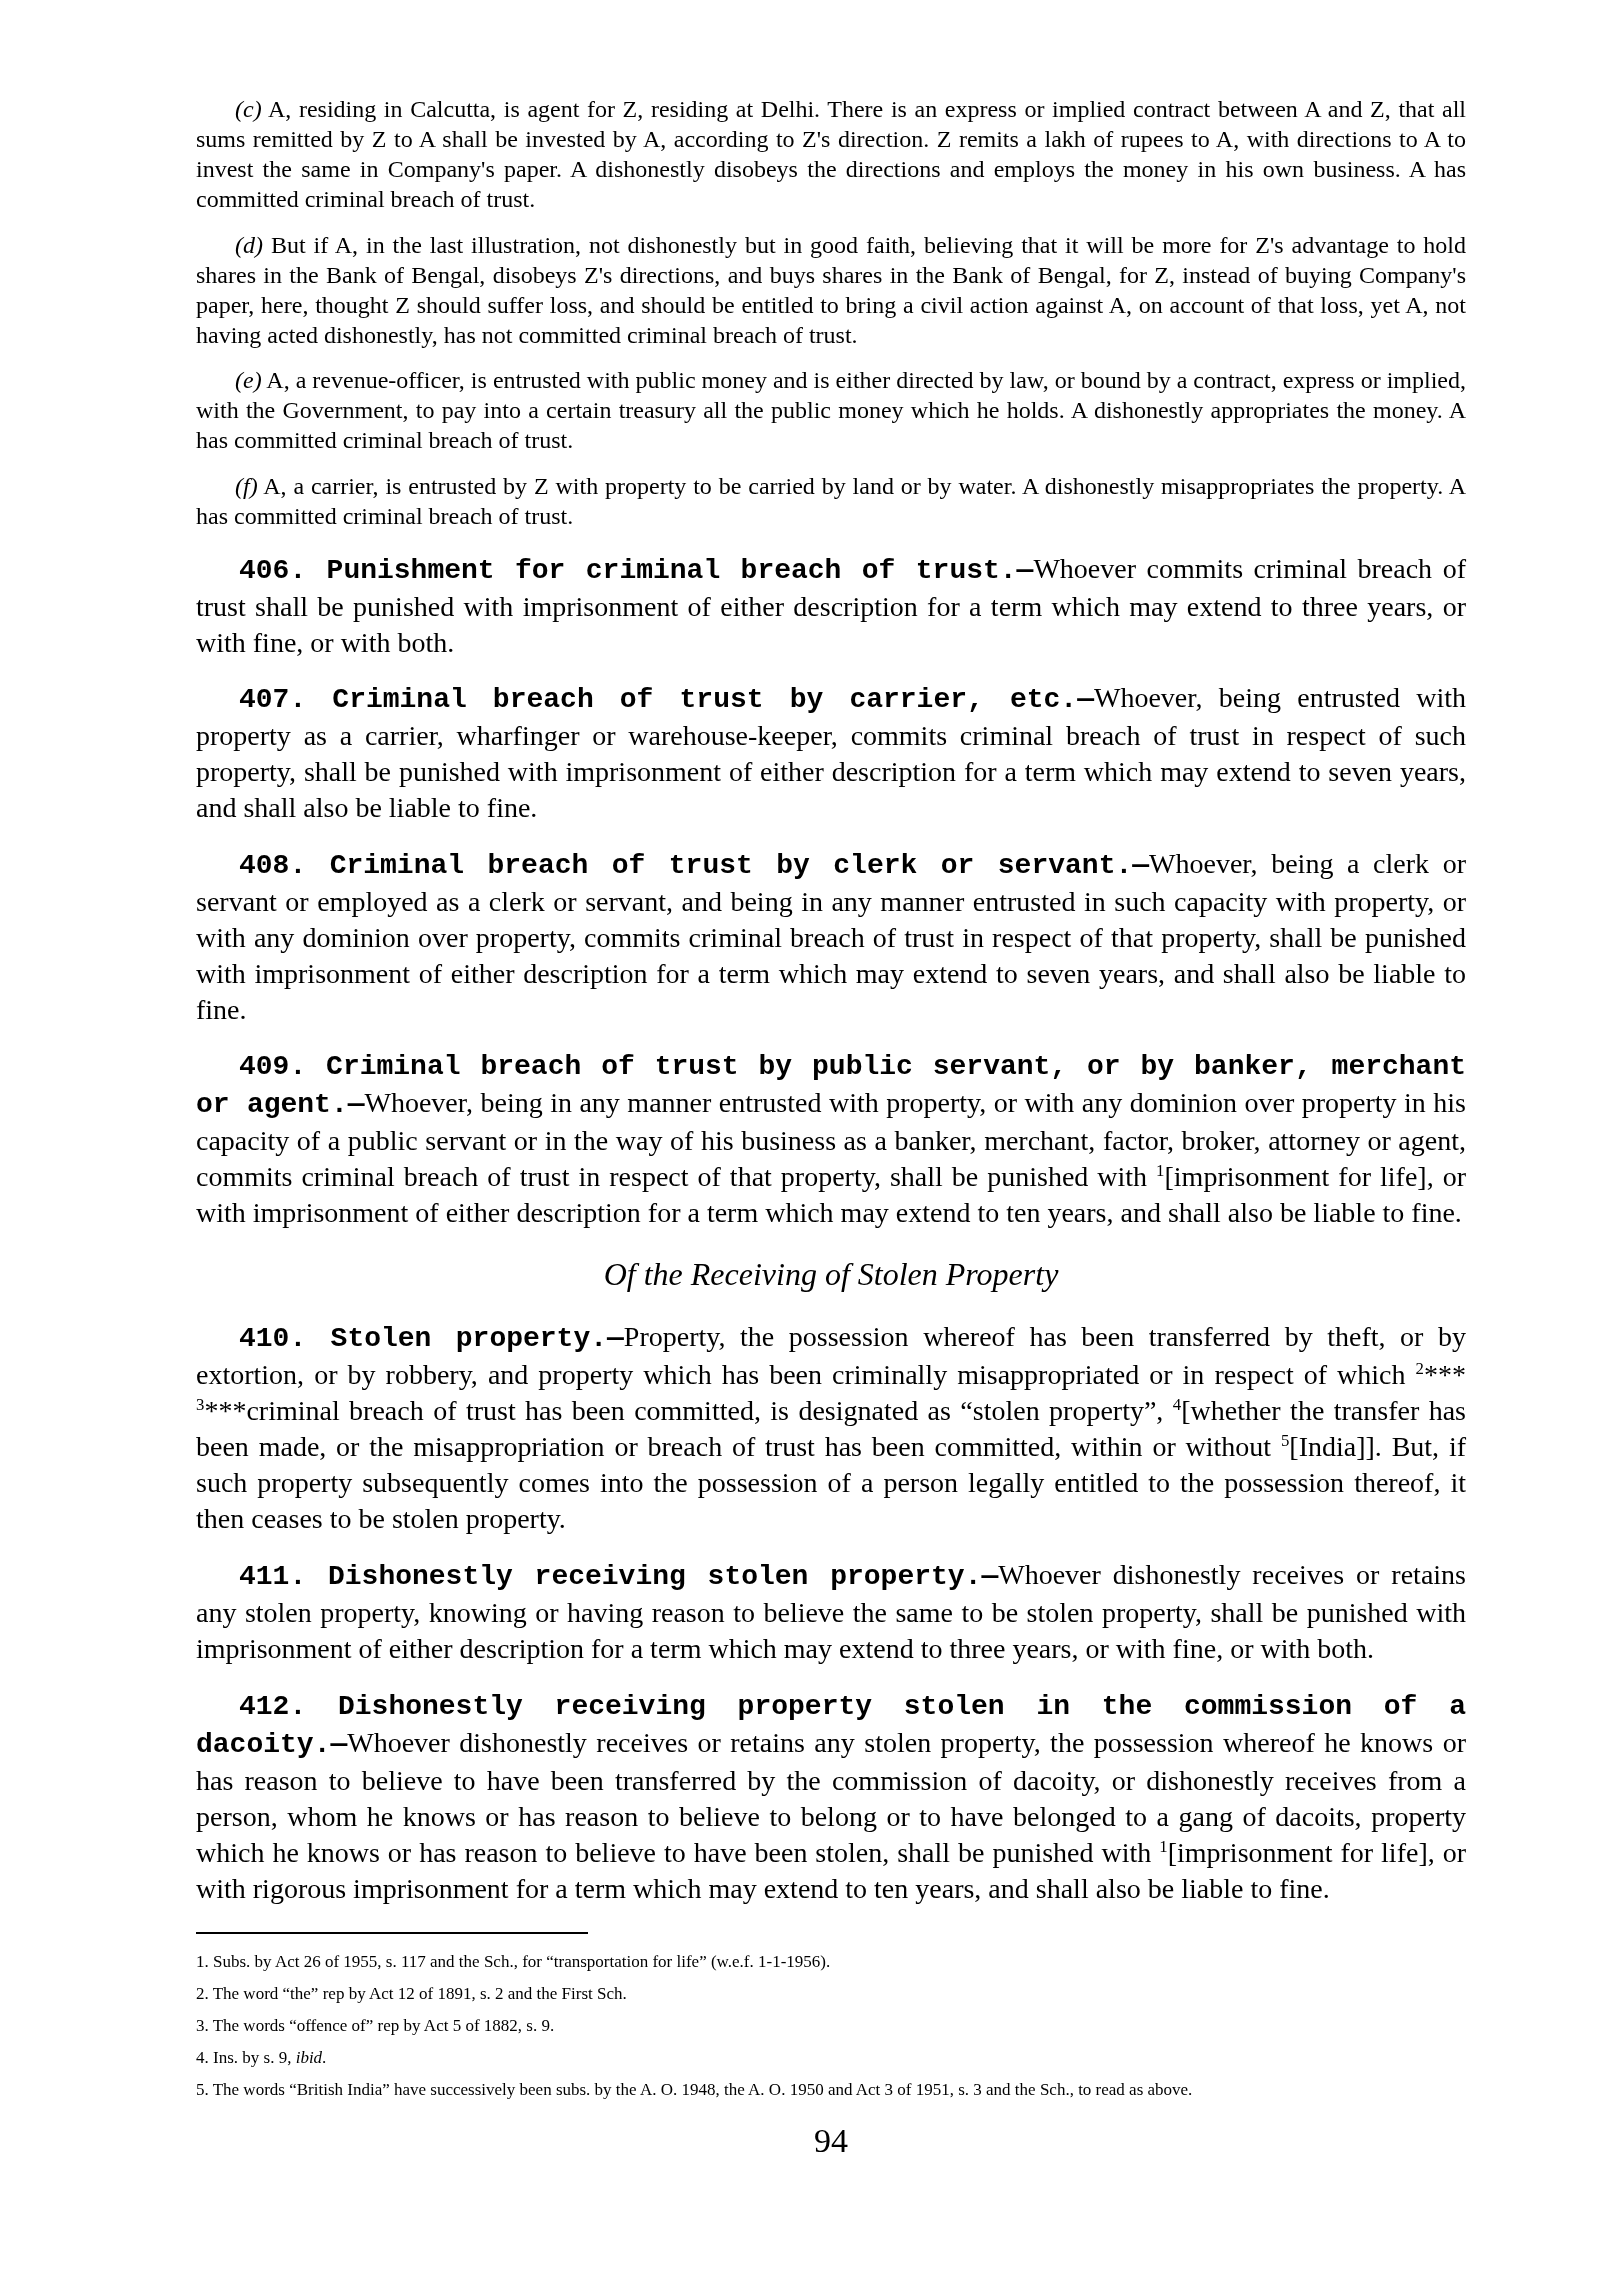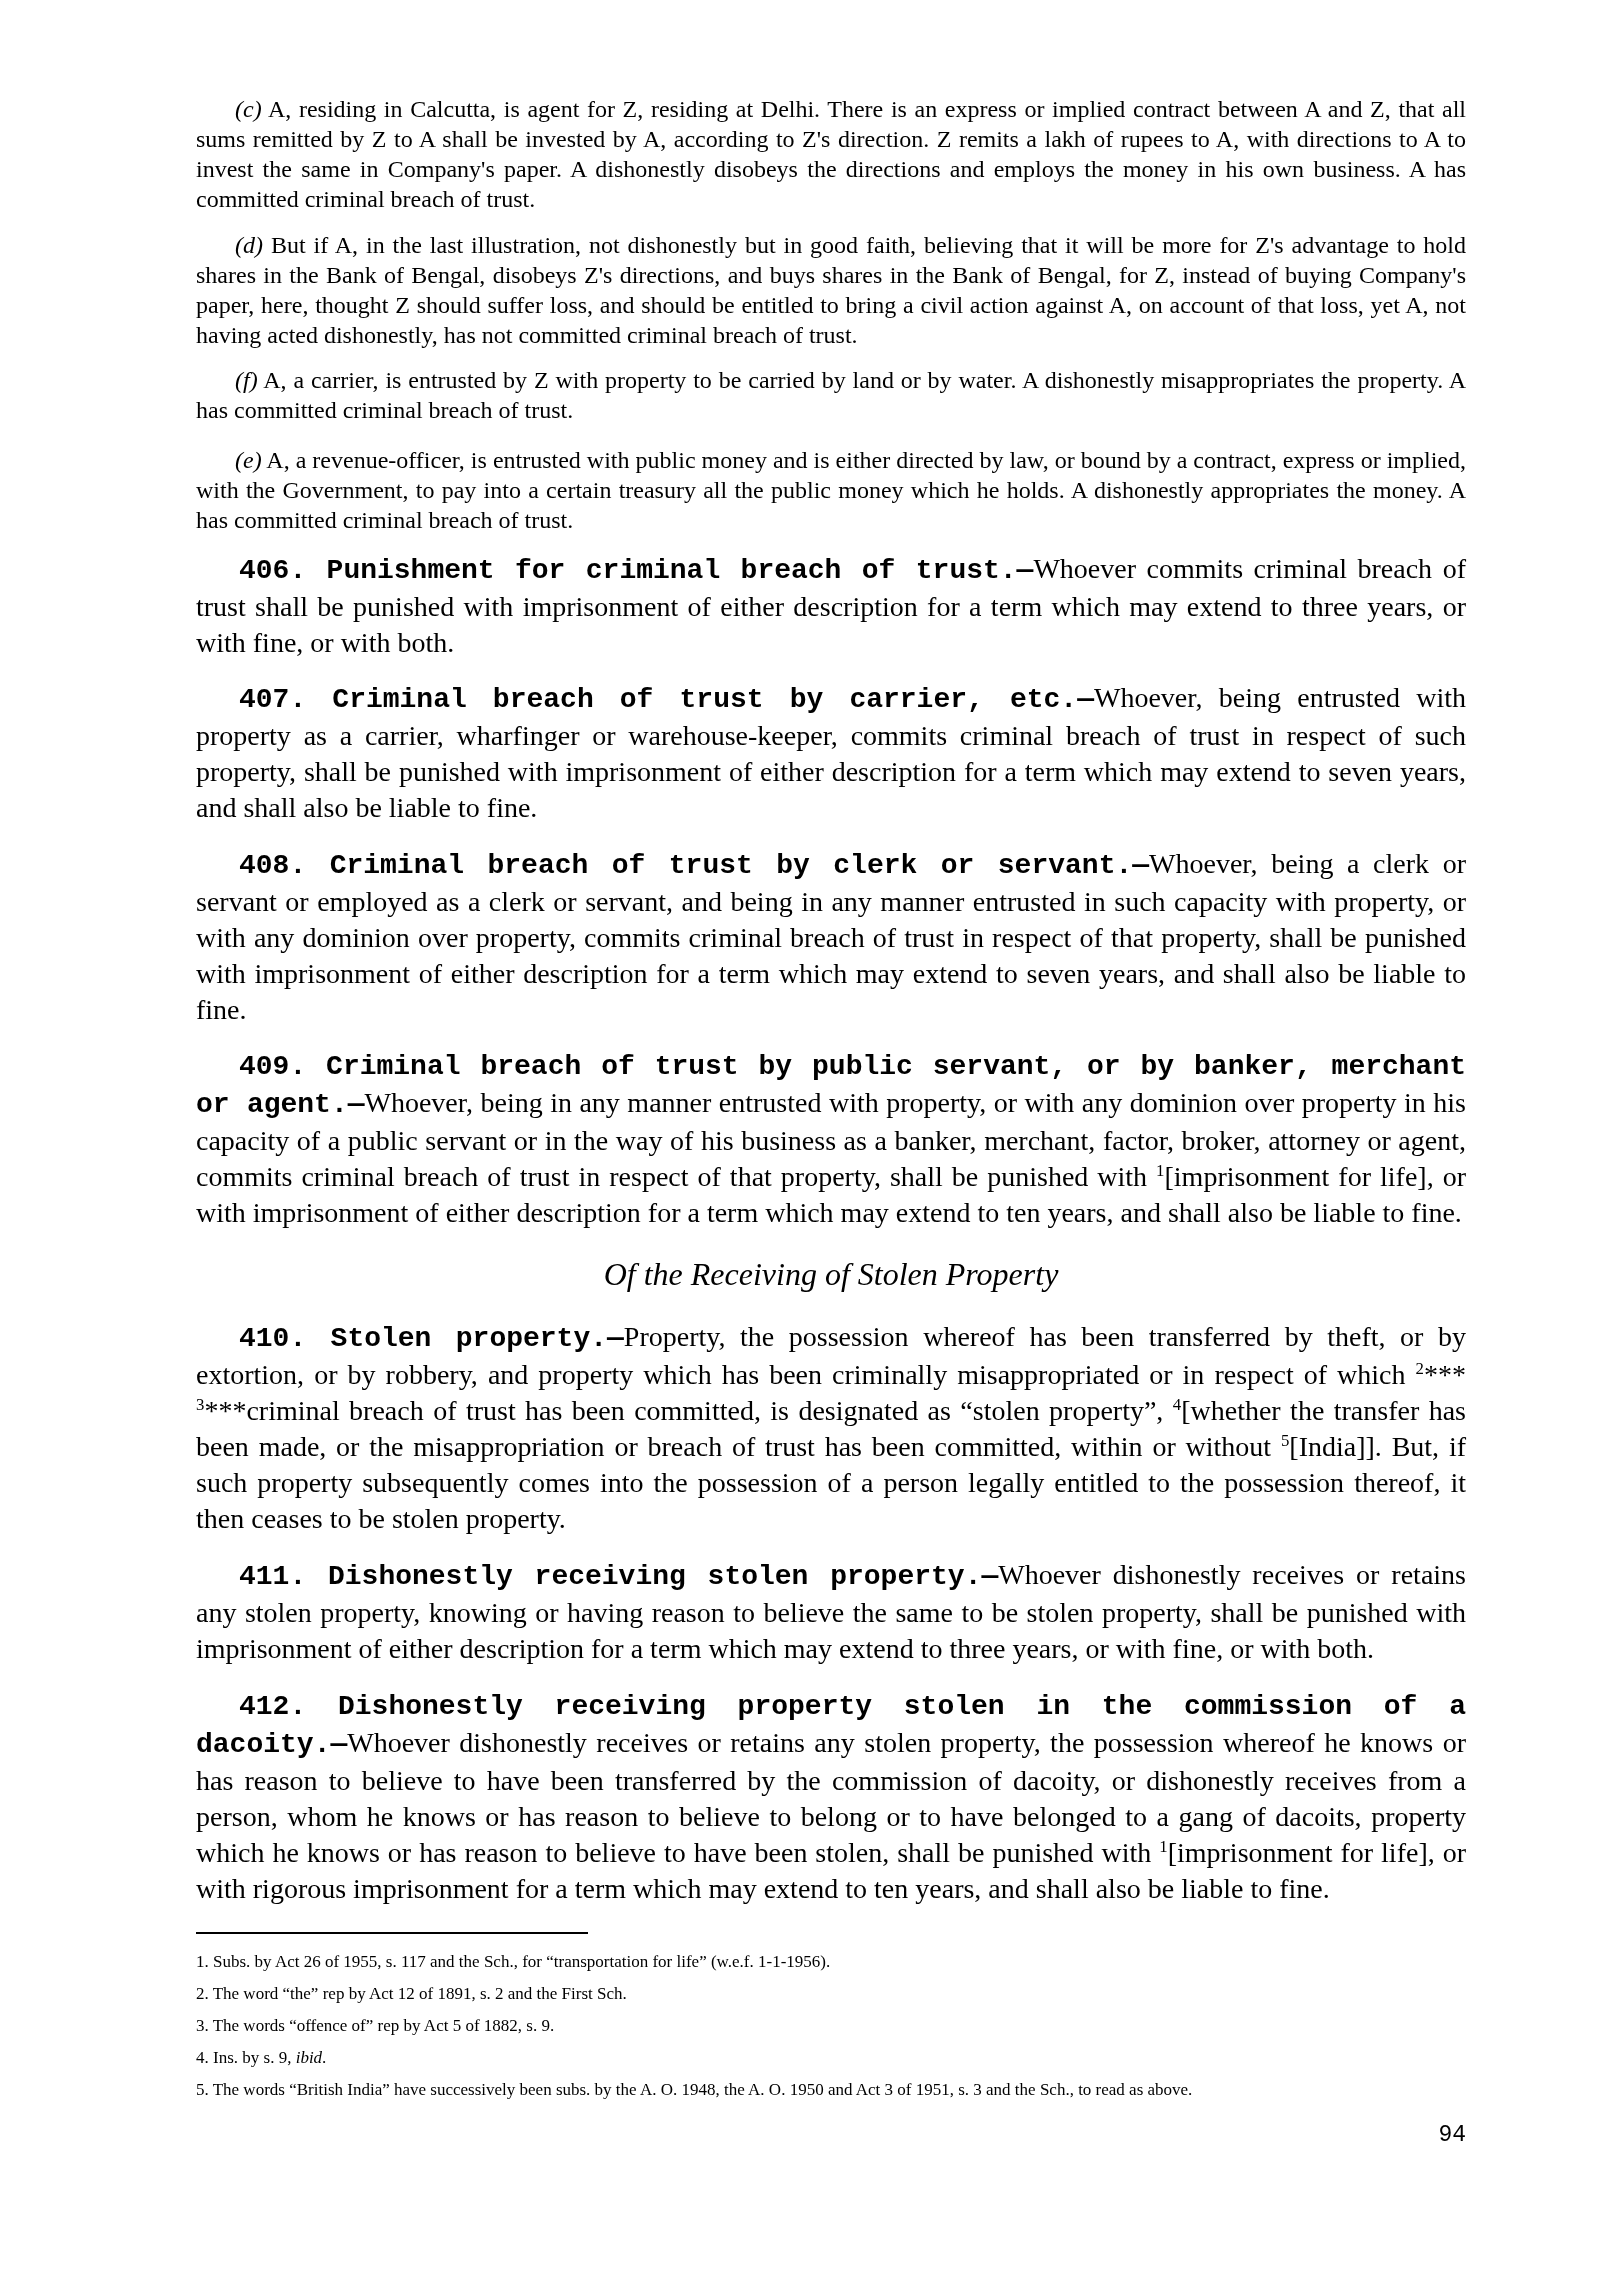--- a/index.html
+++ b/index.html
@@ -56,38 +56,37 @@
     margin: 25.5px 0 11.8px 0;
   }
   .footnote {
     font-size: 17px;
     line-height: 32px;
     text-align: left;
     padding-left: 31px;
     text-indent: -31px;
   }
   .page-number {
-    text-align: right;
-    font-size: 23px;
+    text-align: center;
+    font-size: 34px;
     margin-top: 15.7px;
-    font-family: Liberation Mono, monospace;
   }
 </style>
 </head>
 <body>
 
 <div class="page">
 
   <p class="illus"><span class="seg-i">(c)</span><span> A, residing in Calcutta, is agent for Z, residing at Delhi. There is an express or implied contract between A and Z, that all sums remitted by Z to A shall be invested by A, according to Z's direction. Z remits a lakh of rupees to A, with directions to A to invest the same in Company's paper. A dishonestly disobeys the directions and employs the money in his own business. A has committed criminal breach of trust.</span></p>
 
   <p class="illus"><span class="seg-i">(d)</span><span> But if A, in the last illustration, not dishonestly but in good faith, believing that it will be more for Z's advantage to hold shares in the Bank of Bengal, disobeys Z's directions, and buys shares in the Bank of Bengal, for Z, instead of buying Company's paper, here, thought Z should suffer loss, and should be entitled to bring a civil action against A, on account of that loss, yet A, not having acted dishonestly, has not committed criminal breach of trust.</span></p>
 
+  <p class="illus"><span class="seg-i">(e)</span><span> A, a revenue-officer, is entrusted with public money and is either directed by law, or bound by a contract, express or implied, with the Government, to pay into a certain treasury all the public money which he holds. A dishonestly appropriates the money. A has committed criminal breach of trust.</span></p>
+
   <p class="illus illus-f"><span class="seg-i">(f)</span><span> A, a carrier, is entrusted by Z with property to be carried by land or by water. A dishonestly misappropriates the property. A has committed criminal breach of trust.</span></p>
-
-  <p class="illus"><span class="seg-i">(e)</span><span> A, a revenue-officer, is entrusted with public money and is either directed by law, or bound by a contract, express or implied, with the Government, to pay into a certain treasury all the public money which he holds. A dishonestly appropriates the money. A has committed criminal breach of trust.</span></p>
 
   <p class="section"><span class="seg-b">406. Punishment for criminal breach of trust</span><span class="seg-b">.—</span><span>Whoever commits criminal breach of trust shall be punished with imprisonment of either description for a term which may extend to three years, or with fine, or with both.</span></p>
 
   <p class="section"><span class="seg-b">407. Criminal breach of trust by carrier, etc</span><span class="seg-b">.—</span><span>Whoever, being entrusted with property as a carrier, wharfinger or warehouse-keeper, commits criminal breach of trust in respect of such property, shall be punished with imprisonment of either description for a term which may extend to seven years, and shall also be liable to fine.</span></p>
 
   <p class="section"><span class="seg-b">408. Criminal breach of trust by clerk or servant</span><span class="seg-b">.—</span><span>Whoever, being a clerk or servant or employed as a clerk or servant, and being in any manner entrusted in such capacity with property, or with any dominion over property, commits criminal breach of trust in respect of that property, shall be punished with imprisonment of either description for a term which may extend to seven years, and shall also be liable to fine.</span></p>
 
   <p class="section"><span class="seg-b">409. Criminal breach of trust by public servant, or by banker, merchant or agent</span><span class="seg-b">.—</span><span>Whoever, being in any manner entrusted with property, or with any dominion over property in his capacity of a public servant or in the way of his business as a banker, merchant, factor, broker, attorney or agent, commits criminal breach of trust in respect of that property, shall be punished with </span><sup>1</sup><span>[imprisonment for life], or with imprisonment of either description for a term which may extend to ten years, and shall also be liable to fine.</span></p>
 
   <p class="section subheading">Of the Receiving of Stolen Property</p>

